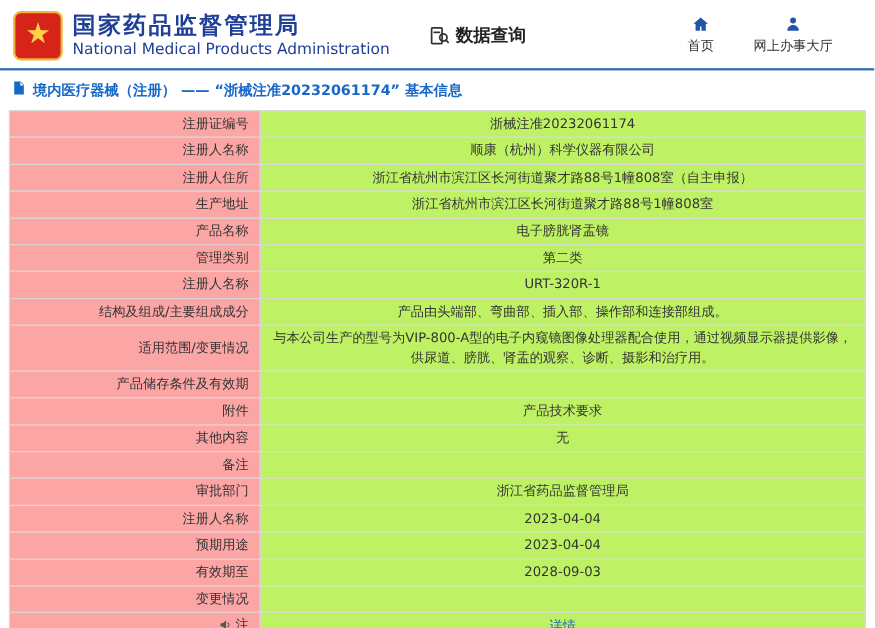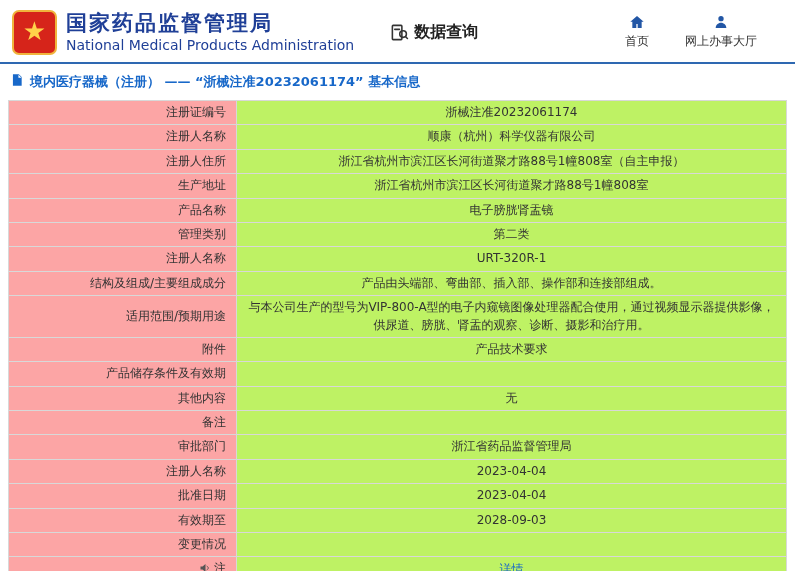--- a/index.html
+++ b/index.html
@@ -167,49 +167,49 @@
         </tr>
         <tr>
           <td class="label-cell">注册人名称</td>
           <td class="value-cell">URT-320R-1</td>
         </tr>
         <tr>
           <td class="label-cell">结构及组成/主要组成成分</td>
           <td class="value-cell">产品由头端部、弯曲部、插入部、操作部和连接部组成。</td>
         </tr>
         <tr>
-          <td class="label-cell">适用范围/预期用途</td>
+          <td class="label-cell">适用范围/变更情况</td>
           <td class="value-cell">与本公司生产的型号为VIP-800-A型的电子内窥镜图像处理器配合使用，通过视频显示器提供影像，供尿道、膀胱、肾盂的观察、诊断、摄影和治疗用。</td>
+        </tr>
+        <tr>
+          <td class="label-cell">产品储存条件及有效期</td>
+          <td class="value-cell">&nbsp;</td>
         </tr>
         <tr>
           <td class="label-cell">附件</td>
           <td class="value-cell">产品技术要求</td>
         </tr>
         <tr>
-          <td class="label-cell">产品储存条件及有效期</td>
-          <td class="value-cell">&nbsp;</td>
-        </tr>
-        <tr>
           <td class="label-cell">其他内容</td>
           <td class="value-cell">无</td>
         </tr>
         <tr>
           <td class="label-cell">备注</td>
           <td class="value-cell">&nbsp;</td>
         </tr>
         <tr>
           <td class="label-cell">审批部门</td>
           <td class="value-cell">浙江省药品监督管理局</td>
         </tr>
         <tr>
           <td class="label-cell">注册人名称</td>
           <td class="value-cell">2023-04-04</td>
         </tr>
         <tr>
-          <td class="label-cell">批准日期</td>
+          <td class="label-cell">预期用途</td>
           <td class="value-cell">2023-04-04</td>
         </tr>
         <tr>
           <td class="label-cell">有效期至</td>
           <td class="value-cell">2028-09-03</td>
         </tr>
         <tr>
           <td class="label-cell">变更情况</td>
           <td class="value-cell">&nbsp;</td>
         </tr>

